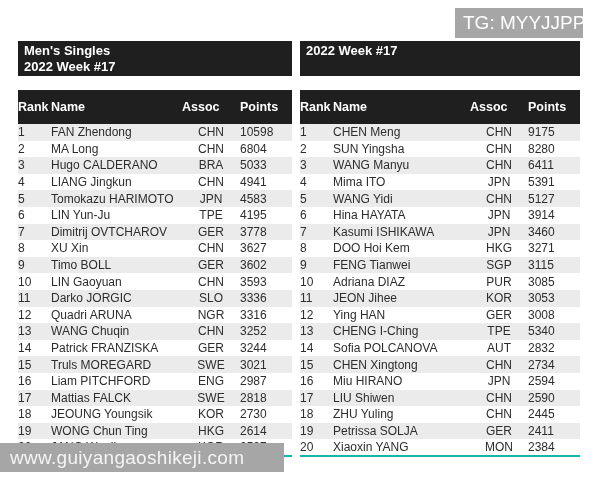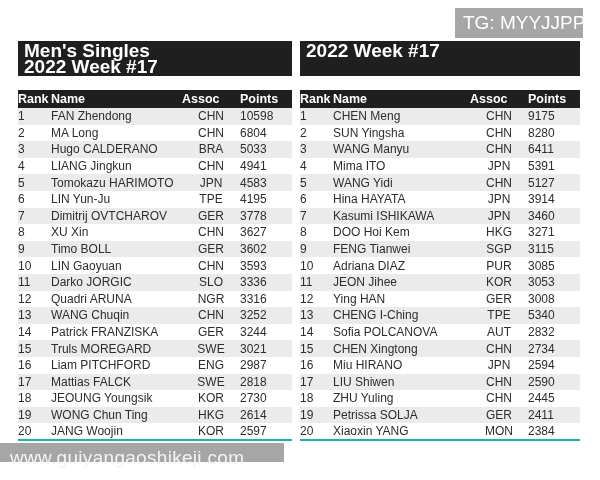--- a/index.html
+++ b/index.html
@@ -20,37 +20,37 @@
     position: absolute;
     top: 41px;
   }
   .panel.men   { left: 18px;  width: 274px; }
   .panel.women { left: 300px; width: 280px; }
 
   .title-block {
     background: #1f1f1f;
     color: #ffffff;
     font-weight: bold;
-    font-size: 19px;
+    font-size: 13px;
     line-height: 15.5px;
     padding: 2px 4px 2px 6px;
     height: 31px;
     box-sizing: content-box;
   }
 
   table.rank-table {
     width: 100%;
     border-collapse: collapse;
     margin-top: 14px;
     table-layout: fixed;
   }
   table.rank-table thead tr {
     background: #1f1f1f;
     color: #ffffff;
-    height: 18px;
+    height: 34px;
   }
   table.rank-table th {
     font-size: 12.5px;
     font-weight: bold;
     text-align: left;
     padding: 0;
     white-space: nowrap;
   }
   th.col-rank, td.col-rank { width: 33px; padding-left: 4px; }
   th.col-assoc, td.col-assoc { width: 58px; text-align: center; }
@@ -83,21 +83,21 @@
     line-height: 30px;
     padding-left: 8px;
     box-sizing: border-box;
     white-space: nowrap;
   }
   .site-watermark {
     position: absolute;
     left: 0;
     top: 443px;
     width: 284px;
-    height: 19px;
+    height: 29px;
     background: #a6a6a6;
     color: #f4f4f4;
     font-size: 19px;
     line-height: 29px;
     padding-left: 10px;
     box-sizing: border-box;
     letter-spacing: 0.3px;
     white-space: nowrap;
   }
 </style>

